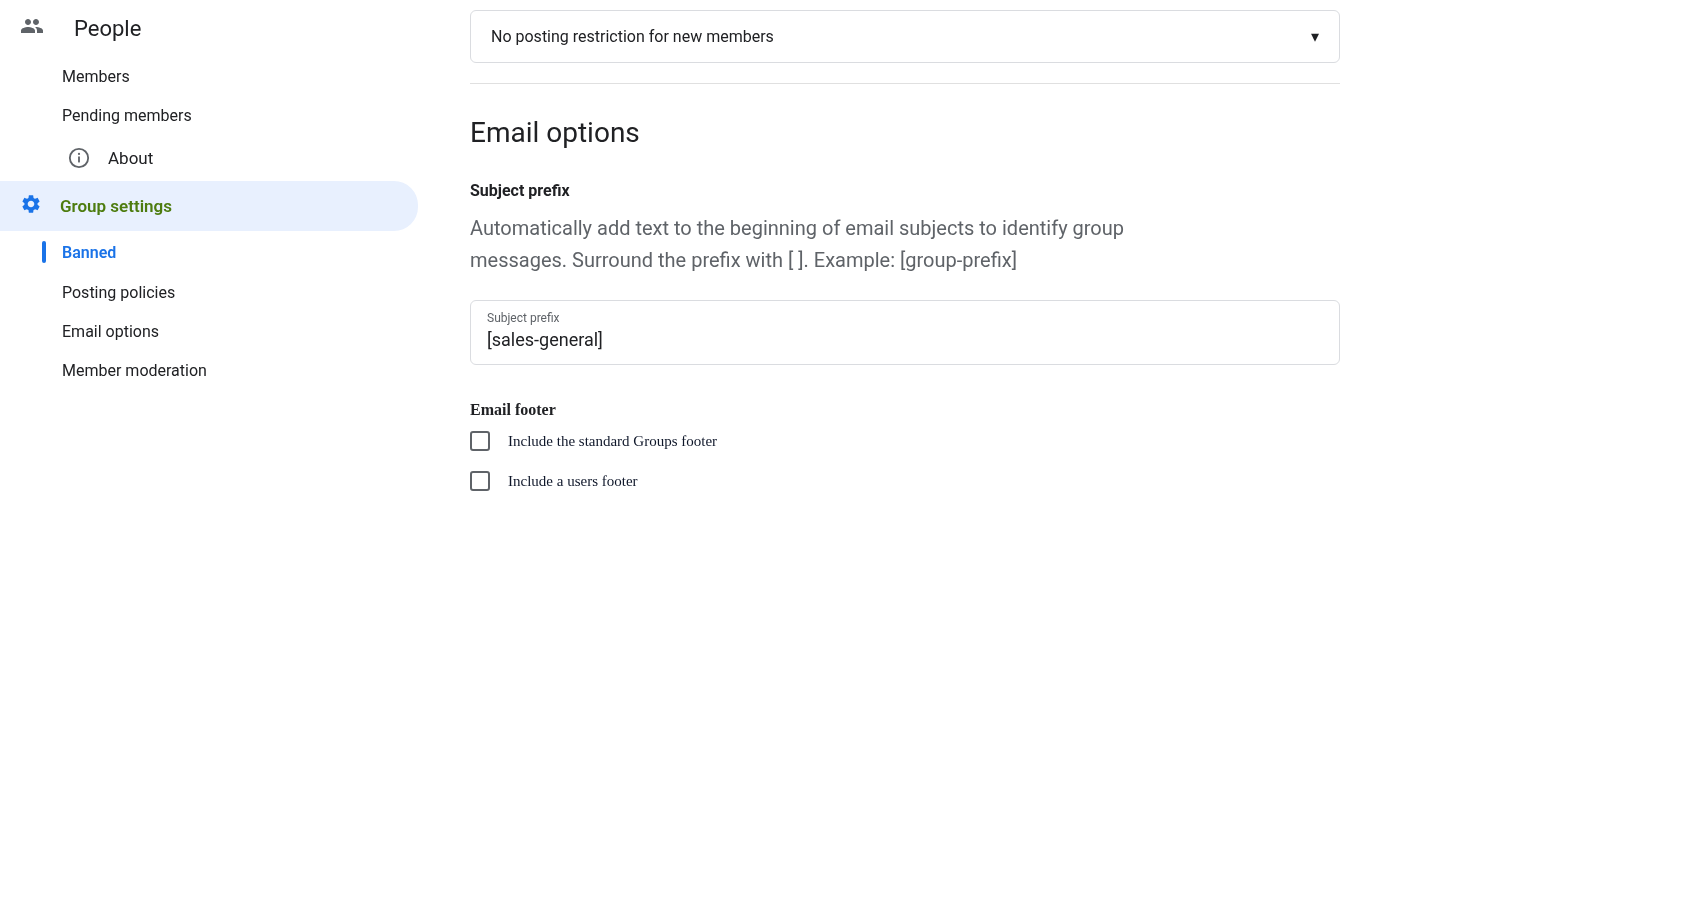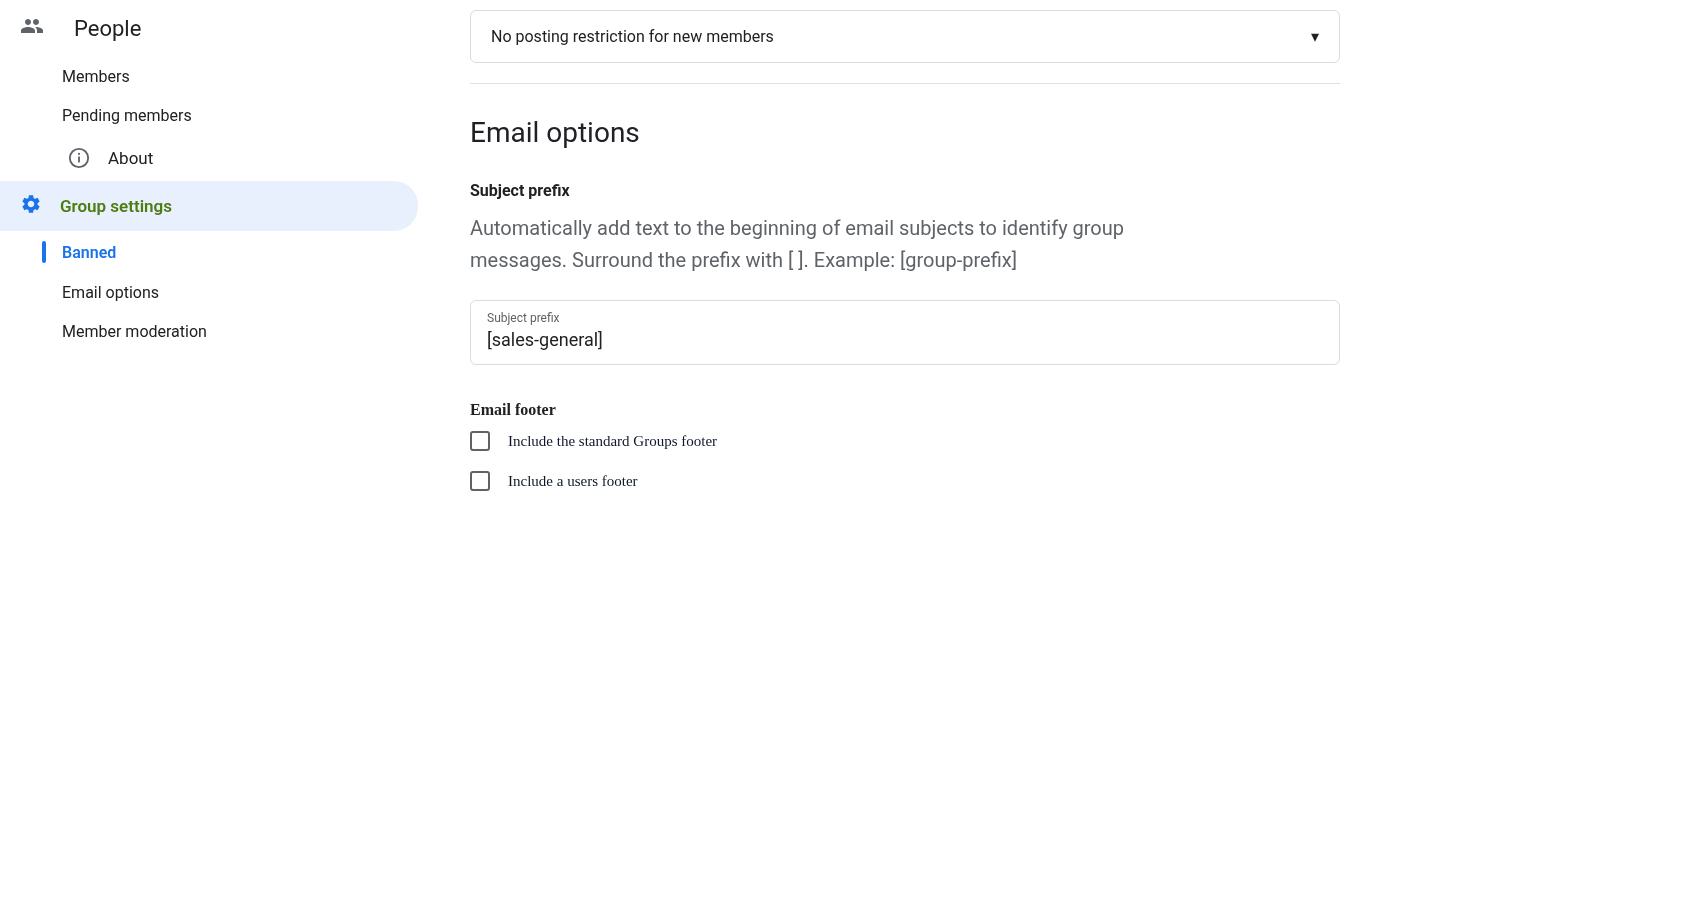--- a/index.html
+++ b/index.html
@@ -267,20 +267,23 @@
         <path d="M19.14 12.94c.04-.3.06-.61.06-.94 0-.32-.02-.64-.07-.94l2.03-1.58c.18-.14.23-.41.12-.61l-1.92-3.32c-.12-.22-.37-.29-.59-.22l-2.39.96c-.5-.38-1.03-.7-1.62-.94l-.36-2.54c-.04-.24-.24-.41-.48-.41h-3.84c-.24 0-.43.17-.47.41l-.36 2.54c-.59.24-1.13.57-1.62.94l-2.39-.96c-.22-.08-.47 0-.59.22L2.74 8.87c-.12.21-.08.47.12.61l2.03 1.58c-.05.3-.09.63-.09.94s.02.64.07.94l-2.03 1.58c-.18.14-.23.41-.12.61l1.92 3.32c.12.22.37.29.59.22l2.39-.96c.5.38 1.03.7 1.62.94l.36 2.54c.05.24.24.41.48.41h3.84c.24 0 .44-.17.47-.41l.36-2.54c.59-.24 1.13-.56 1.62-.94l2.39.96c.22.08.47 0 .59-.22l1.92-3.32c.12-.22.07-.47-.12-.61l-2.01-1.58zM12 15.6c-1.98 0-3.6-1.62-3.6-3.6s1.62-3.6 3.6-3.6 3.6 1.62 3.6 3.6-1.62 3.6-3.6 3.6z" fill="#1a73e8"></path>
       </svg>
     </span>
     <span>Group settings</span>
   </div>
 
   <div class="sidebar-sub-group active">
     <span>Banned</span>
   </div>
   <div class="sidebar-sub-group">
+    <span>Posting policies</span>
+  </div>
+  <div class="sidebar-sub-group">
     <span>Email options</span>
   </div>
   <div class="sidebar-sub-group">
     <span>Member moderation</span>
   </div>
 
 </nav>
 
 <main class="main-content">
 

